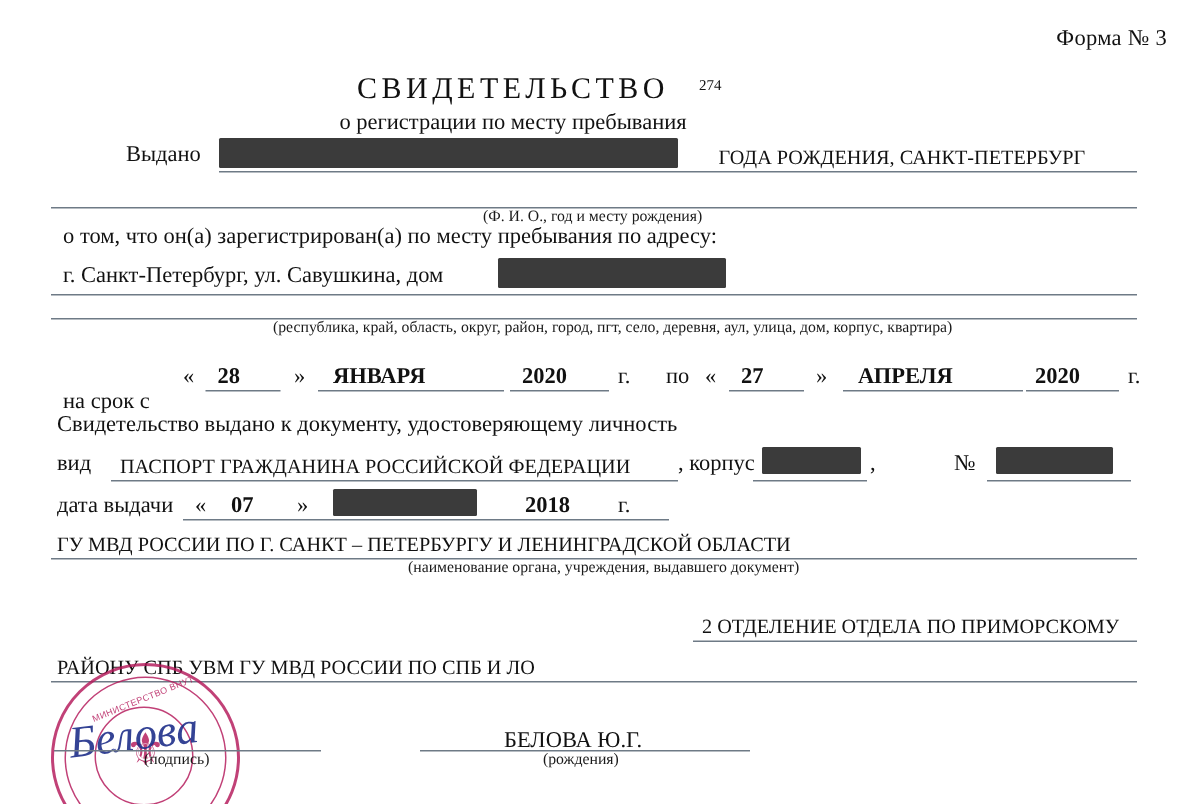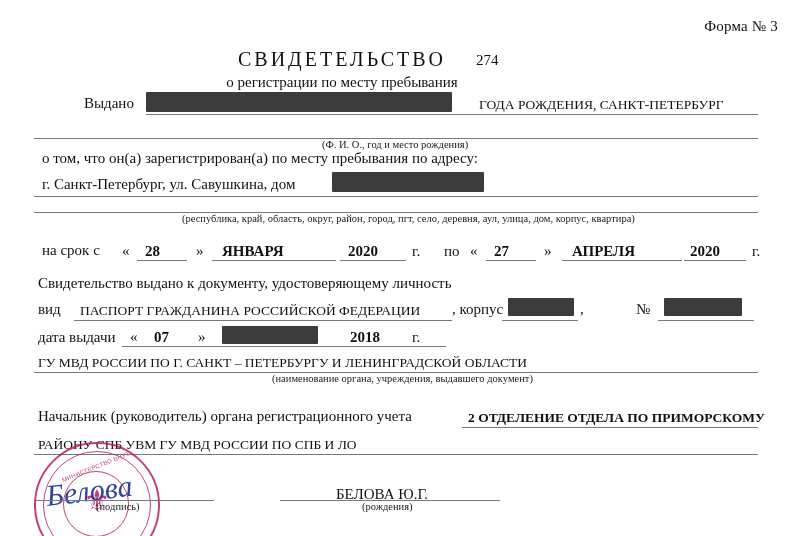--- a/index.html
+++ b/index.html
@@ -36,23 +36,23 @@
     font-size: 20px;
     letter-spacing: 3px;
     font-weight: 400;
   }
   .title-inner {
     display: inline-block;
     transform: translateX(-58px);
   }
   .cert-number {
     position: absolute;
-    left: 476px;
+    left: 466px;
     top: 52px;
-    font-size: 15px;
+    font-size: 10px;
     text-underline-offset: 3px;
   }
   .subtitle {
     position: absolute;
     left: 0; right: 0;
     top: 74px;
     text-align: center;
     font-size: 15px;
   }
   .subtitle-inner {
@@ -183,32 +183,32 @@
   <div class="subtitle">
     <span class="subtitle-inner">о регистрации по месту пребывания</span>
   </div>
 
   <div class="lbl" style="left:84px; top:95px;">Выдано</div>
   <div class="redact" style="left:146px; top:92px; width:306px; height:20px;"></div>
   <div class="val caps" style="left:456px; top:97px;margin-left:23px;">ГОДА РОЖДЕНИЯ, САНКТ-ПЕТЕРБУРГ</div>
   <div class="rule" style="left:146px; top:114px; width:612px;"></div>
 
   <div class="rule" style="left:34px; top:138px; width:724px;"></div>
-  <div class="lbl-sm" style="left:322px; top:139px;">(Ф. И. О., год и место рождения)</div>
+  <div class="lbl-sm" style="left:322px; top:139px;">(Ф. И. О., год и месту рождения)</div>
 
   <div class="lbl" style="left:42px; top:150px;">о том, что он(а) зарегистрирован(а) по месту пребывания по адресу:</div>
 
   <div class="val" style="left:42px; top:176px;">г. Санкт-Петербург, ул. Савушкина, дом</div>
   <div class="redact" style="left:332px; top:172px; width:152px; height:20px;"></div>
   <div class="rule" style="left:34px; top:196px; width:724px;"></div>
 
   <div class="rule" style="left:34px; top:212px; width:724px;"></div>
   <div class="lbl-sm" style="left:182px; top:213px;">(республика, край, область, округ, район, город, пгт, село, деревня, аул, улица, дом, корпус, квартира)</div>
 
-  <div class="lbl" style="left:42px; top:242px;">на срок с</div>
+  <div class="lbl" style="left:42px; top:260px;">на срок с</div>
   <div class="lbl" style="left:122px; top:243px;">«</div>
   <div class="val val-bold" style="left:145px; top:243px;">28</div>
   <div class="rule" style="left:137px; top:260px; width:50px;"></div>
   <div class="lbl" style="left:196px; top:243px;">»</div>
   <div class="val val-bold" style="left:222px; top:243px;">ЯНВАРЯ</div>
   <div class="rule" style="left:212px; top:260px; width:124px;"></div>
   <div class="val val-bold" style="left:348px; top:243px;">2020</div>
   <div class="rule" style="left:340px; top:260px; width:66px;"></div>
   <div class="lbl" style="left:412px; top:243px;">г.</div>
 
@@ -242,22 +242,21 @@
   <div class="lbl" style="left:198px; top:329px;">»</div>
   <div class="redact" style="left:222px; top:326px; width:96px; height:18px;"></div>
   <div class="val val-bold" style="left:350px; top:329px;">2018</div>
   <div class="lbl" style="left:412px; top:329px;">г.</div>
   <div class="rule" style="left:122px; top:346px; width:324px;"></div>
 
   <div class="val caps" style="left:38px; top:355px;">ГУ  МВД  РОССИИ  ПО  Г. САНКТ – ПЕТЕРБУРГУ  И  ЛЕНИНГРАДСКОЙ ОБЛАСТИ</div>
   <div class="rule" style="left:34px; top:372px; width:724px;"></div>
   <div class="lbl-sm" style="left:272px; top:373px;">(наименование органа, учреждения, выдавшего документ)</div>
 
-  <div class="lbl" style="left:38px; top:408px;">Начальник (руководитель) органа регистрационного учета</div>
-  <div class="val caps" style="left:468px; top:410px;font-weight:bold;">2 ОТДЕЛЕНИЕ ОТДЕЛА  ПО ПРИМОРСКОМУ</div>
+  <div class="val caps" style="left:468px; top:410px;">2 ОТДЕЛЕНИЕ ОТДЕЛА  ПО ПРИМОРСКОМУ</div>
   <div class="rule" style="left:462px; top:427px; width:296px;"></div>
   <div class="val caps" style="left:38px; top:437px;">РАЙОНУ СПБ УВМ  ГУ  МВД  РОССИИ  ПО СПБ  И  ЛО</div>
   <div class="rule" style="left:34px; top:454px; width:724px;"></div>
 
   <div class="stamp">
     <div class="stamp-inner"></div>
     <div class="stamp-eagle">⚜</div>
     <div class="stamp-txt" style="left:22px; top:12px; transform: rotate(-22deg);">МИНИСТЕРСТВО ВНУТРЕННИХ ДЕЛ</div>
 
   </div>

